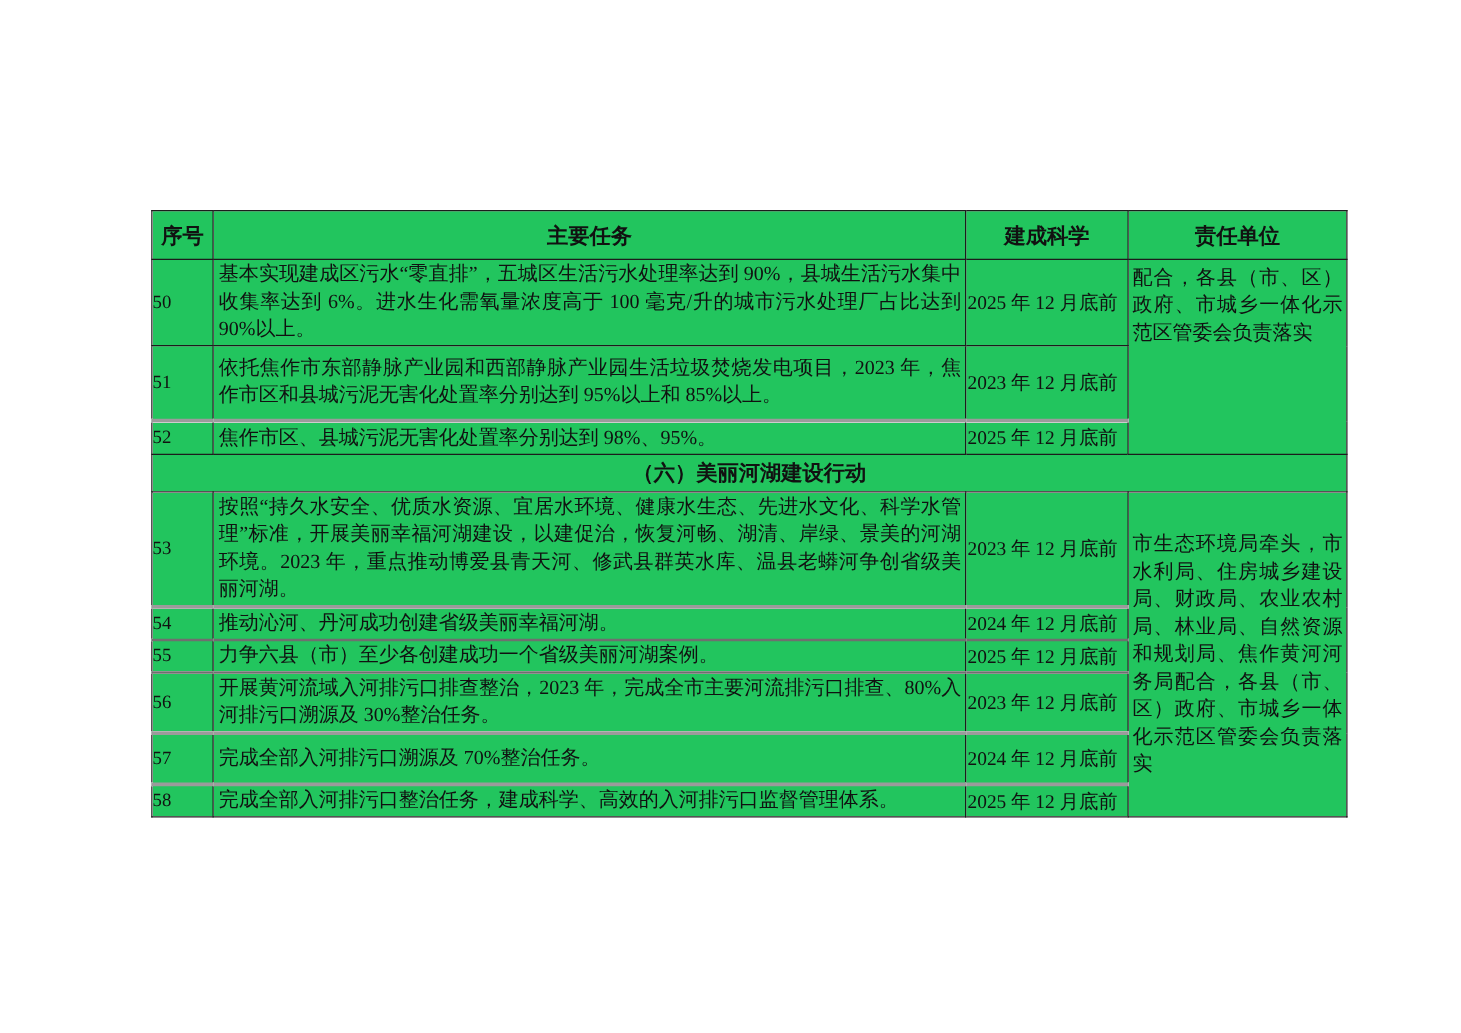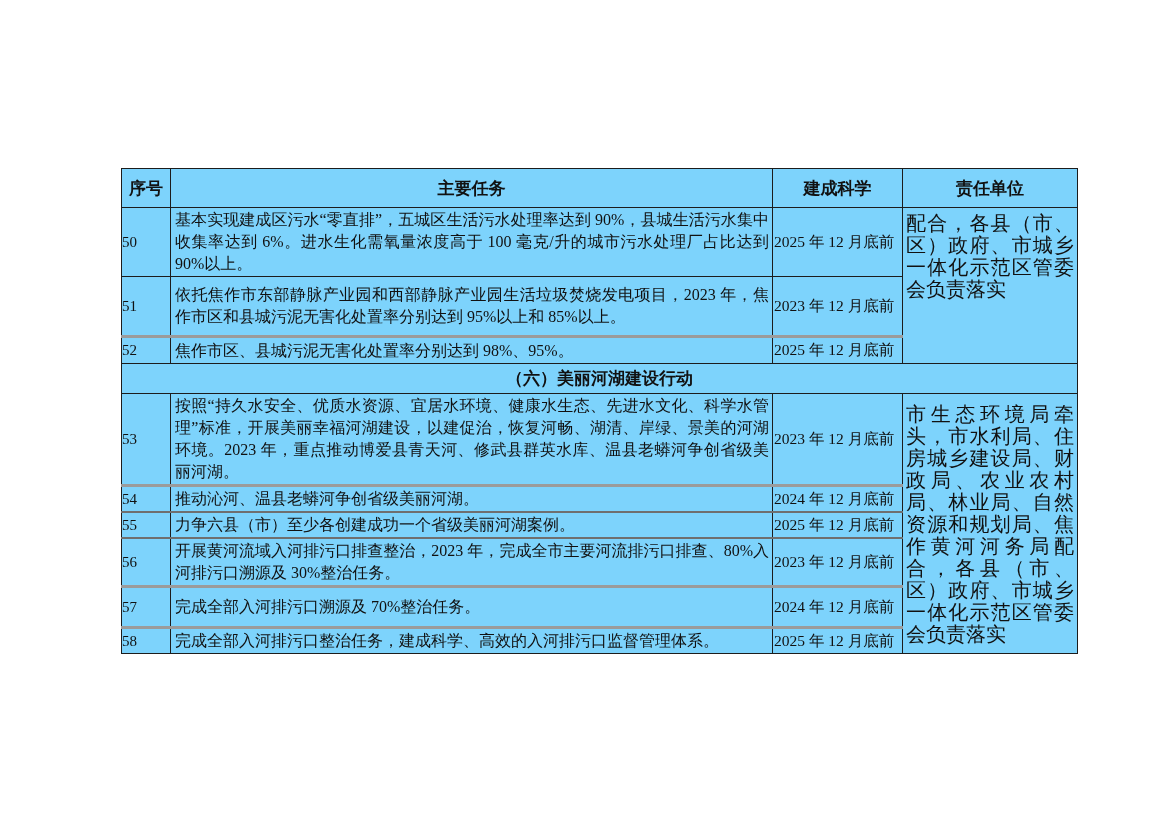--- a/index.html
+++ b/index.html
@@ -21,21 +21,21 @@
     left: 121px;
     top: 168px;
     width: 956px;
     border-collapse: collapse;
     table-layout: fixed;
   }
   .task-table td, .task-table th {
     border: 1px solid #1c1c1c;
     box-sizing: border-box;
     overflow: hidden;
-    background: #7dd3fc;
+    background: #22c55e;
   }
   .task-table th {
     font-weight: bold;
     font-size: 17px;
     text-align: center;
     vertical-align: middle;
     padding: 0;
   }
   td.no {
     vertical-align: middle;
@@ -50,21 +50,21 @@
     padding: 1px 3px 1px 4px;
   }
   td.date {
     font-size: 15.5px;
     text-align: left;
     vertical-align: middle;
     white-space: nowrap;
     padding: 0 1px;
   }
   td.unit {
-    font-size: 20px;
+    font-size: 16px;
     line-height: 22px;
     text-align: justify;
     vertical-align: middle;
     padding: 2px 3px;
   }
   td.unit.top-align {
     vertical-align: top;
     padding-top: 4px;
   }
   tr.section-row td {
@@ -123,21 +123,21 @@
 
     <tr style="height:89px">
       <td class="no">53</td>
       <td class="task">按照“持久水安全、优质水资源、宜居水环境、健康水生态、先进水文化、科学水管理”标准，开展美丽幸福河湖建设，以建促治，恢复河畅、湖清、岸绿、景美的河湖环境。2023 年，重点推动博爱县青天河、修武县群英水库、温县老蟒河争创省级美丽河湖。</td>
       <td class="date">2023 年 12 月底前</td>
       <td class="unit" rowspan="6">市生态环境局牵头，市水利局、住房城乡建设局、财政局、农业农村局、林业局、自然资源和规划局、焦作黄河河务局配合，各县（市、区）政府、市城乡一体化示范区管委会负责落实</td>
     </tr>
 
     <tr class="sep3" style="height:23px">
       <td class="no">54</td>
-      <td class="task">推动沁河、温县老蟒河争创省级美丽河湖。</td>
+      <td class="task">推动沁河、丹河成功创建省级美丽幸福河湖。</td>
       <td class="date">2024 年 12 月底前</td>
     </tr>
 
     <tr class="sep2" style="height:25px">
       <td class="no">55</td>
       <td class="task">力争六县（市）至少各创建成功一个省级美丽河湖案例。</td>
       <td class="date">2025 年 12 月底前</td>
     </tr>
 
     <tr class="sep2" style="height:47px">

